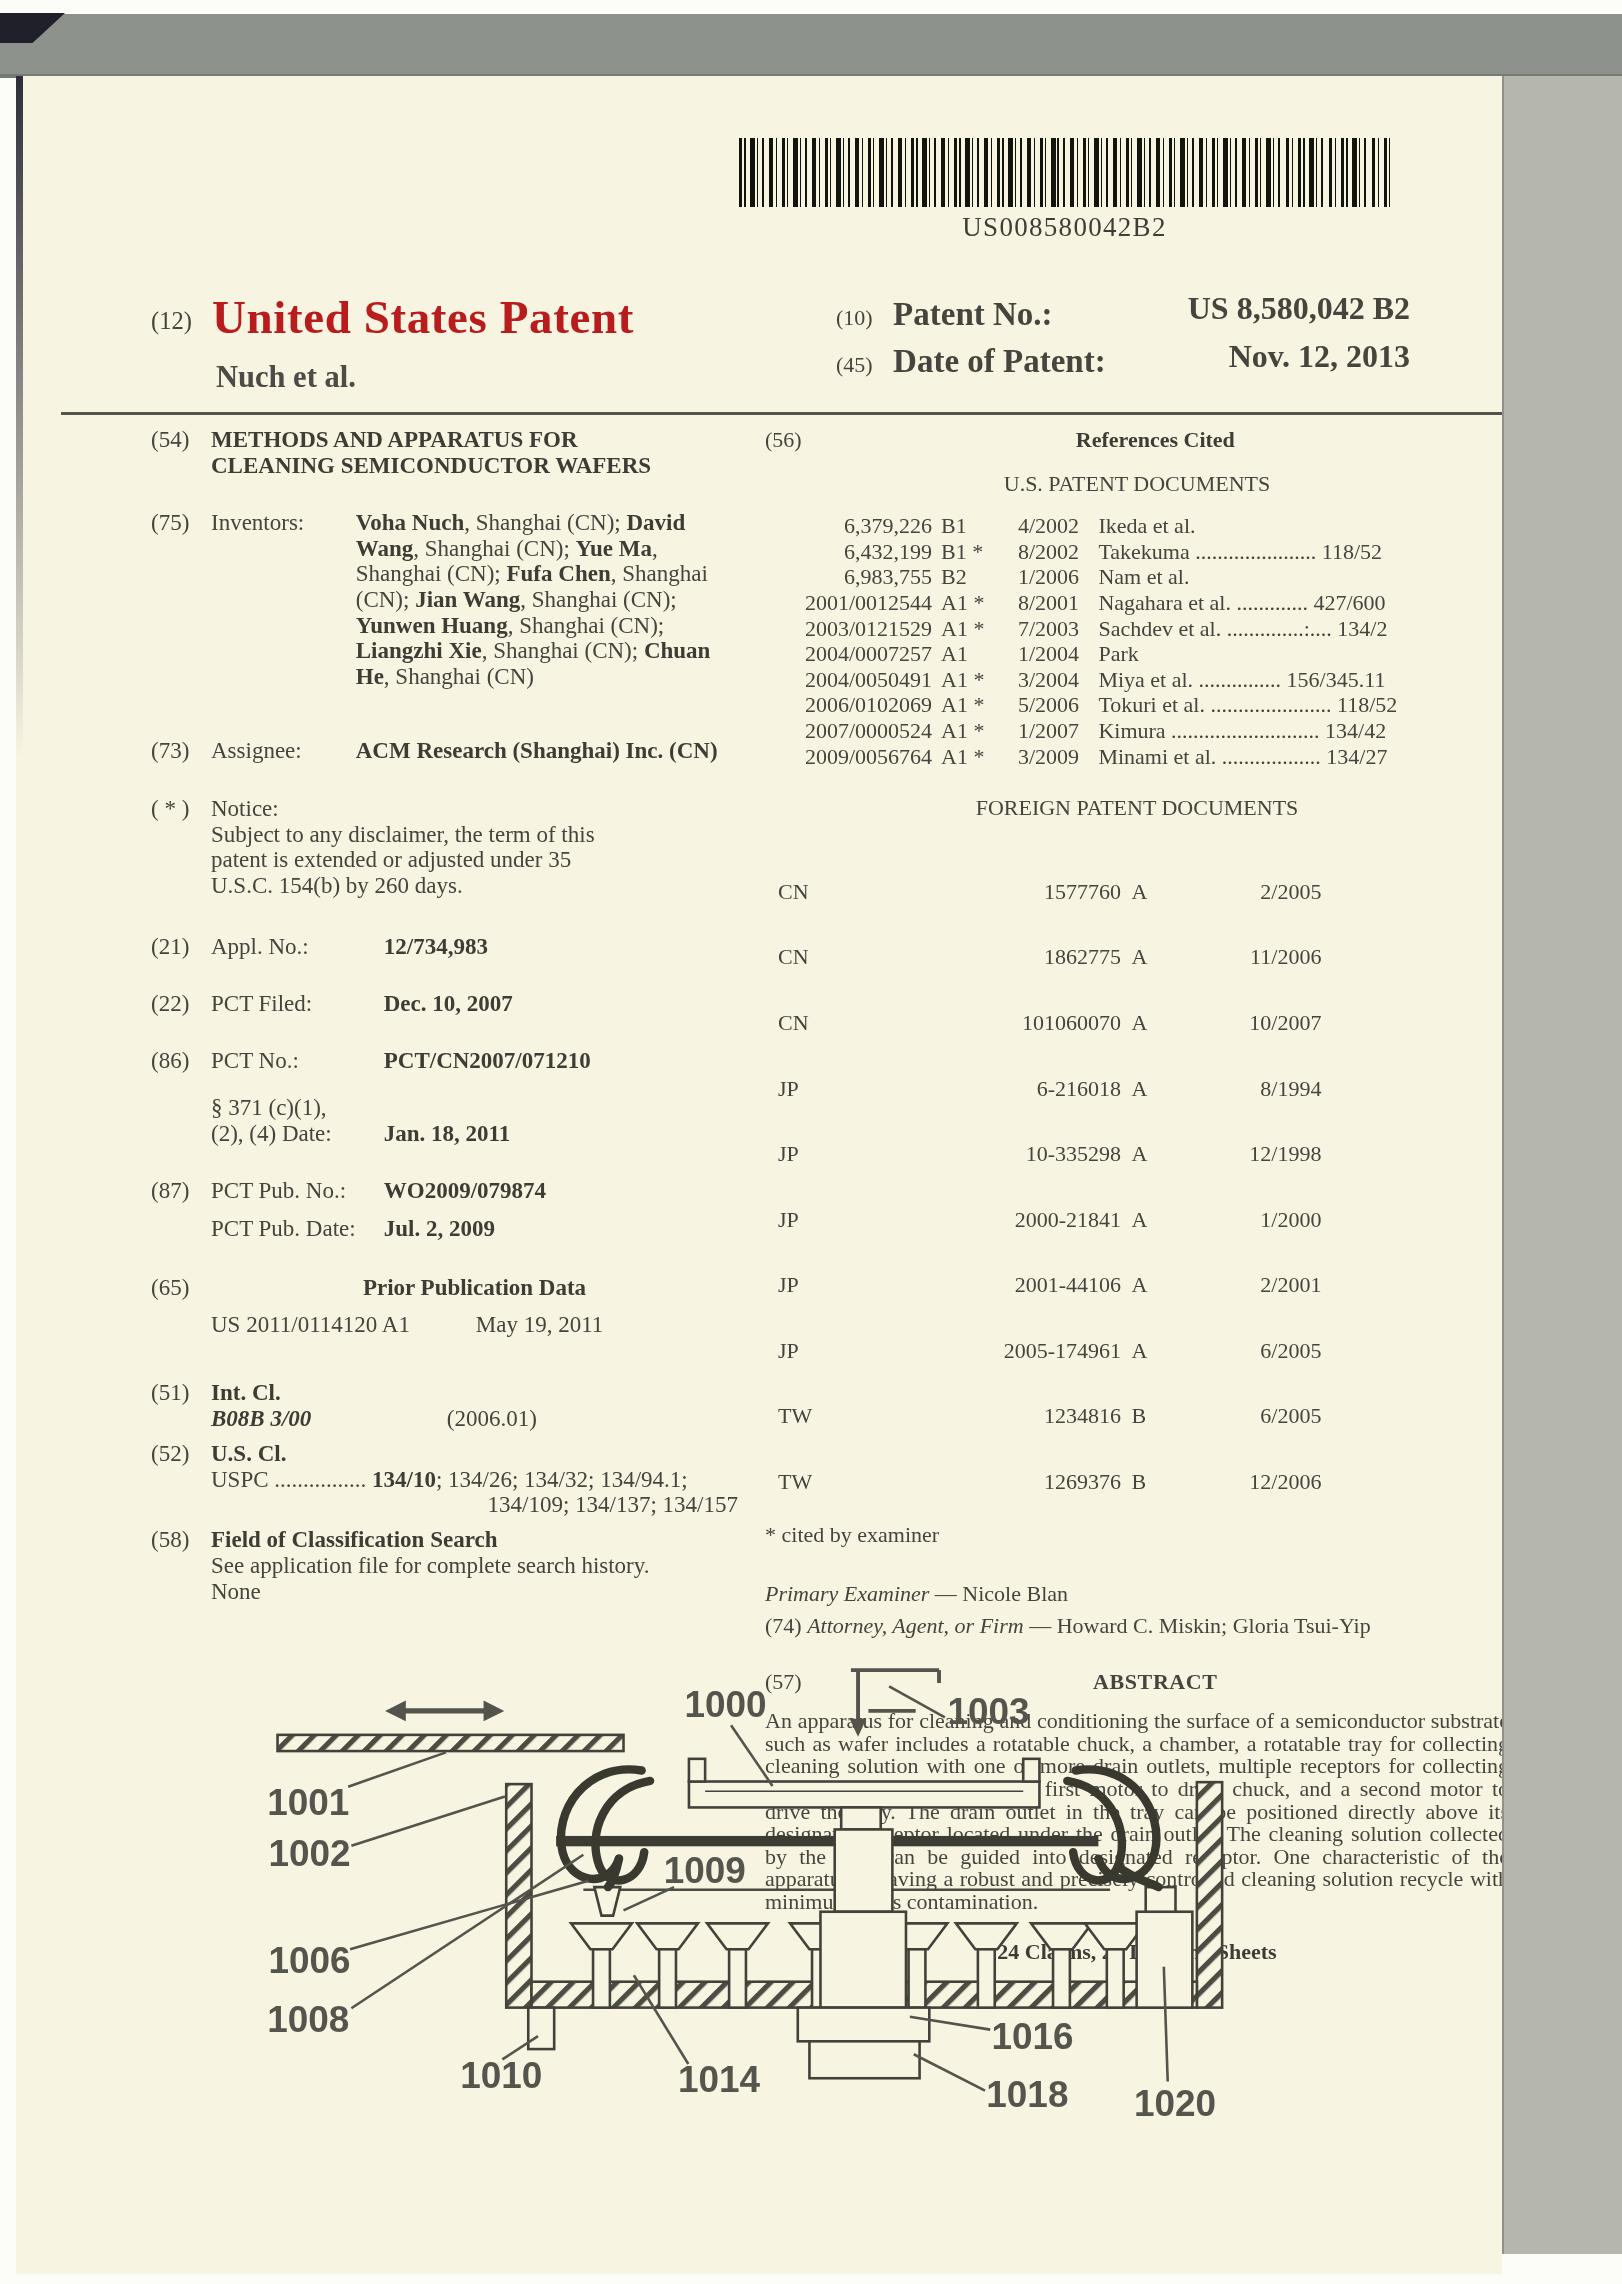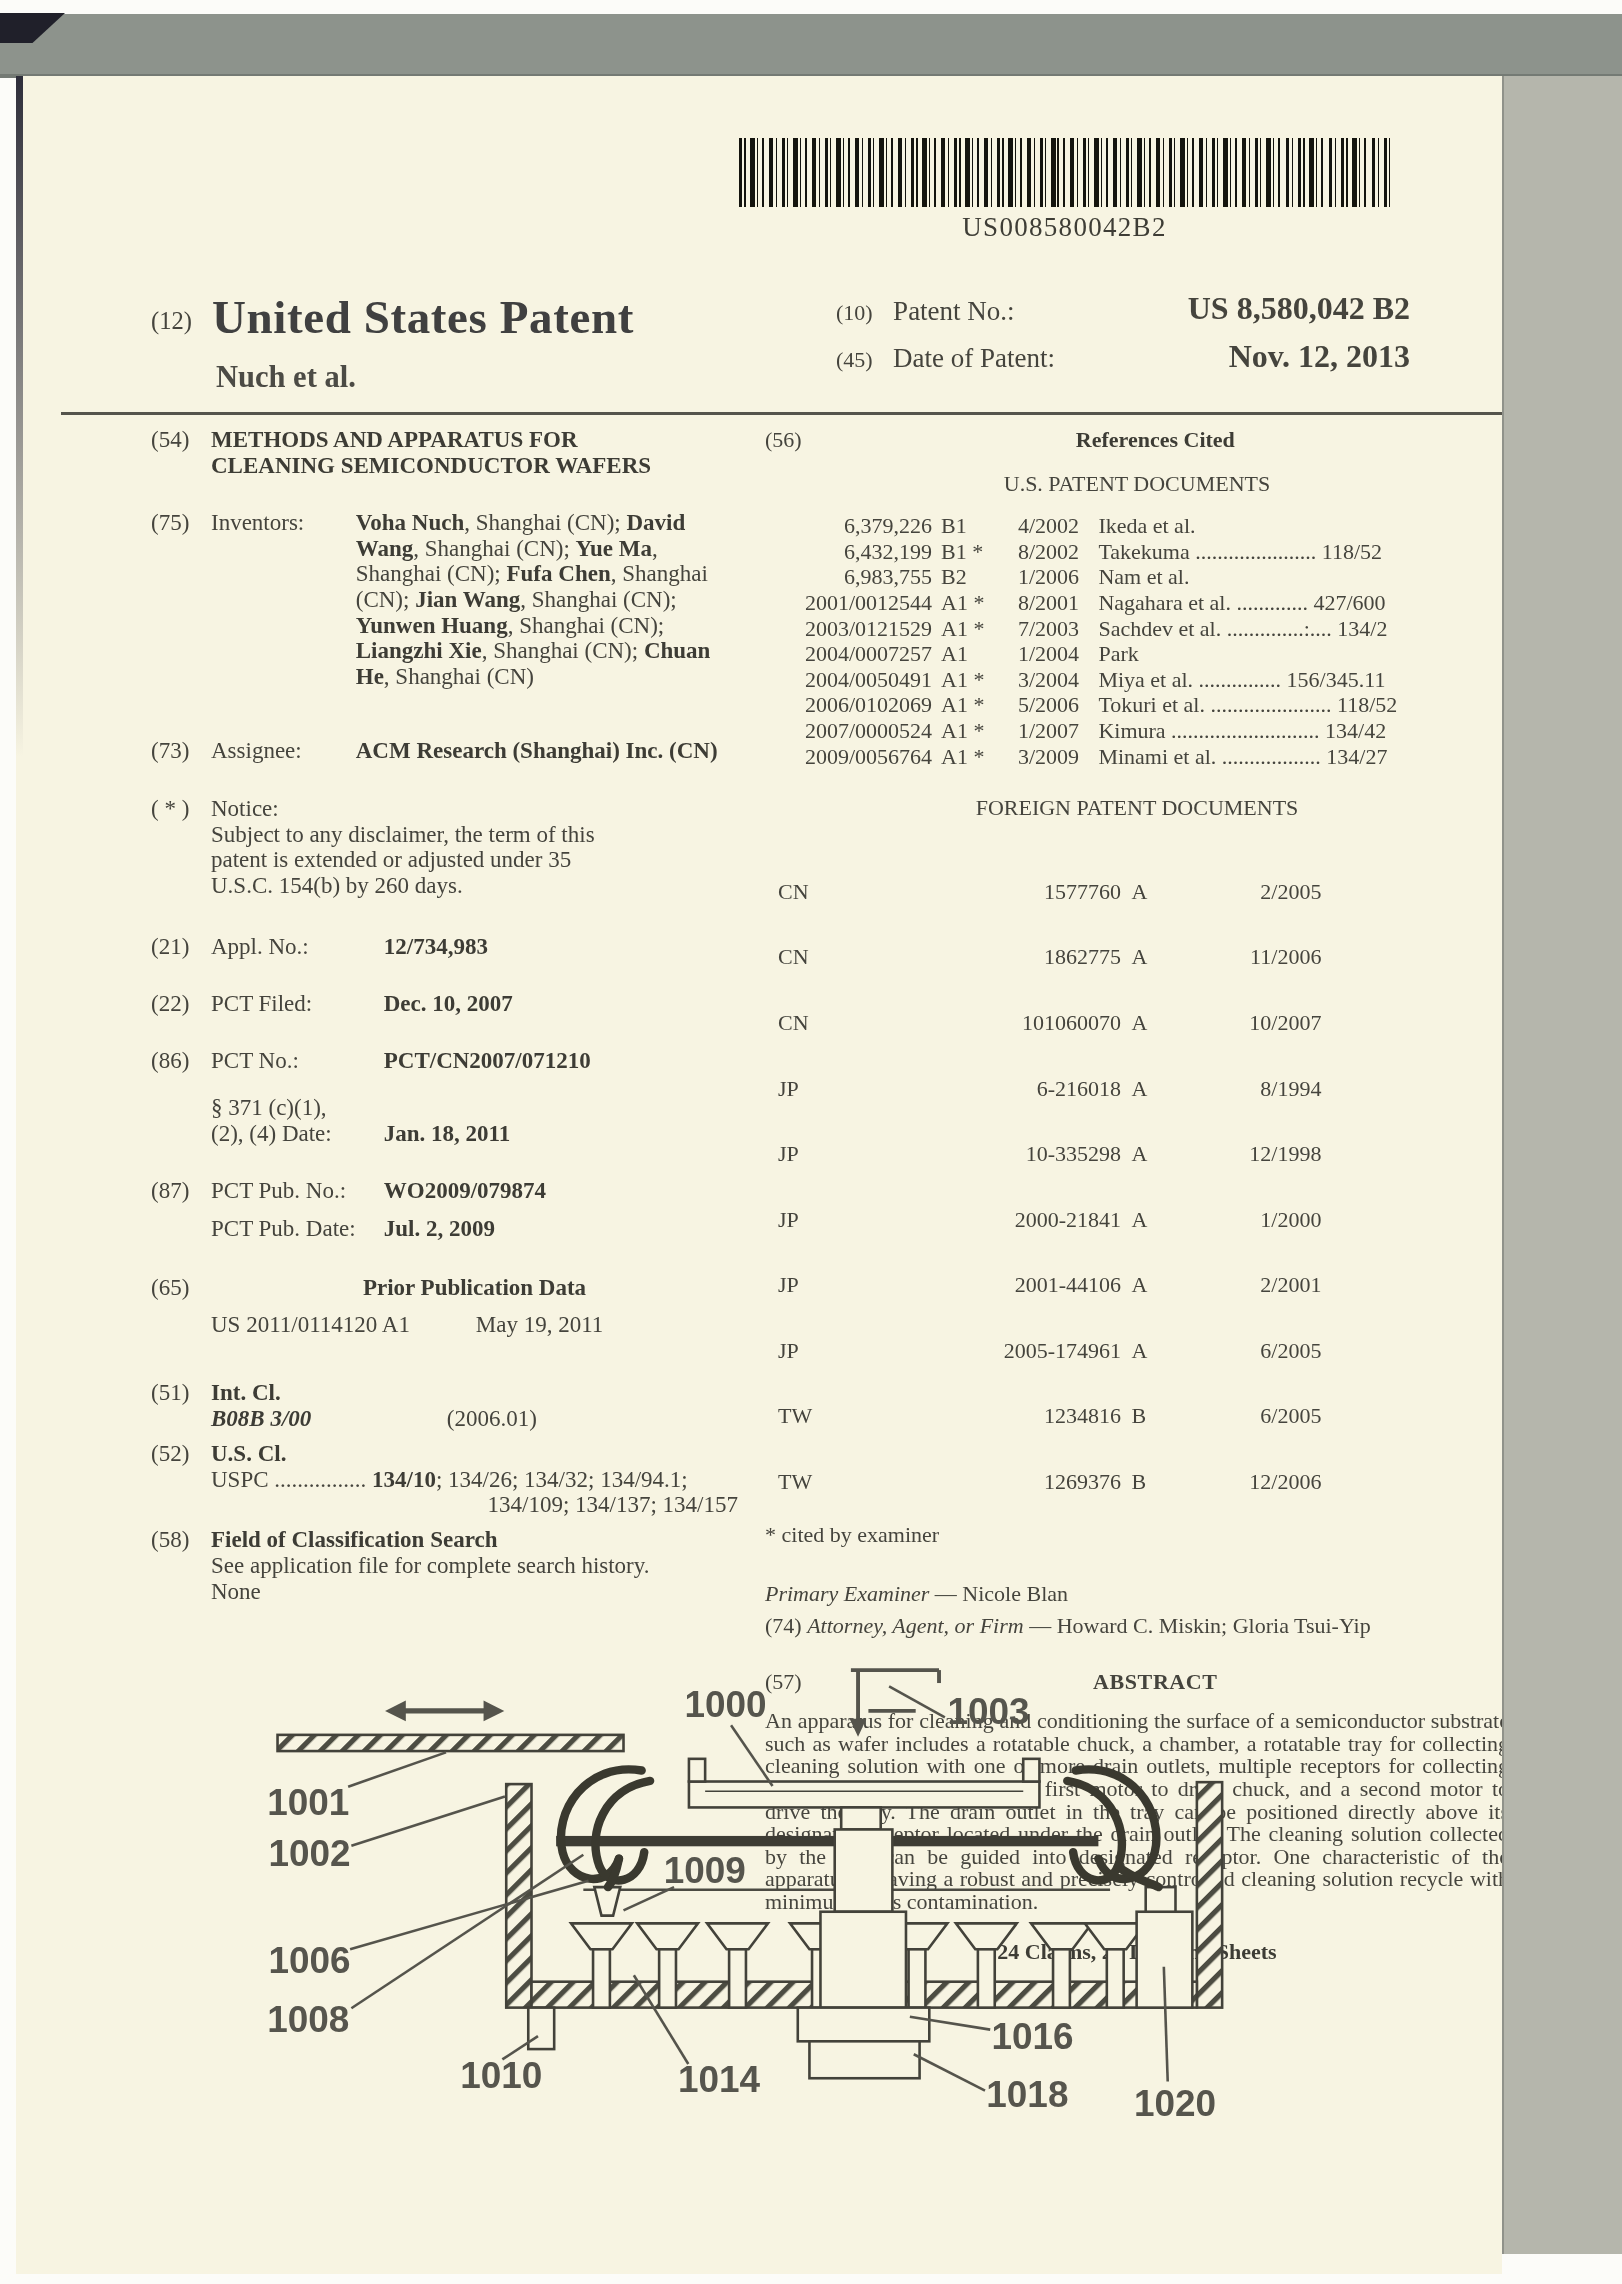--- a/index.html
+++ b/index.html
@@ -17,25 +17,25 @@
   .page{position:absolute;left:16px;top:76px;width:1486px;height:2198px;background:#f7f4e2;}
   .edge-left{position:absolute;left:16px;top:76px;width:7.1px;height:681px;background:linear-gradient(to bottom,#2e2e3a,rgba(70,70,80,0));}
   .band-right{position:absolute;left:1502px;top:76px;width:121px;height:2178px;background:#b5b6ac;border-left:2.6px solid #90928a;}
   
   .barcode{position:absolute;left:723px;top:62px;width:651px;height:69px;
     background:
       repeating-linear-gradient(90deg,#14140e 0 3.2px,transparent 3.2px 5.2px,#14140e 5.2px 6.5px,transparent 6.5px 11px,#14140e 11px 15.6px,transparent 15.6px 17.5px,#14140e 17.5px 19px,transparent 19px 23px,#14140e 23px 24.6px,transparent 24.6px 30.5px,#14140e 30.5px 34px,transparent 34px 37px,#14140e 37px 38px,transparent 38px 43px);
   }
   .barcode-text{position:absolute;left:723px;top:136px;width:651px;text-align:center;font-size:27px;letter-spacing:1.3px;color:#3e3d36;}
   .tag12{position:absolute;left:135px;top:231px;font-size:24.6px;}
-  .us-patent{position:absolute;left:196px;top:214px;font-size:47px;font-weight:bold;color:#404040;letter-spacing:0.6px;}
+  .us-patent{position:absolute;left:196px;top:214px;font-size:47px;font-weight:bold;color:#b91c1c;letter-spacing:0.6px;}
   .author{position:absolute;left:200px;top:284px;font-size:30.5px;font-weight:bold;color:#4c4b45;}
   .hrow{position:absolute;font-size:24.6px;}
   .hrow .htag{font-size:22px;text-align:right;}
-  .hlabel{font-weight:normal;font-size:27px;}
+  .hlabel{font-weight:bold;font-size:33px;}
   .hval{position:absolute;font-weight:bold;font-size:32px;text-align:right;width:506px;}
   .rule{position:absolute;left:45px;top:336px;width:1451px;height:3.2px;background:#55544c;}
   
   .col-left{position:absolute;left:135px;top:351px;width:587px;font-size:23px;line-height:25.6px;}
   .col-right{position:absolute;left:749px;top:351px;width:744px;font-size:22px;line-height:25.6px;}
   .row{display:flex;align-items:baseline;}
   .tagc{flex:0 0 60px;}
   .content{flex:1 1 auto;}
   .lbl{display:inline-block;width:139px;}
   .lblw{display:inline-block;width:167px;}

